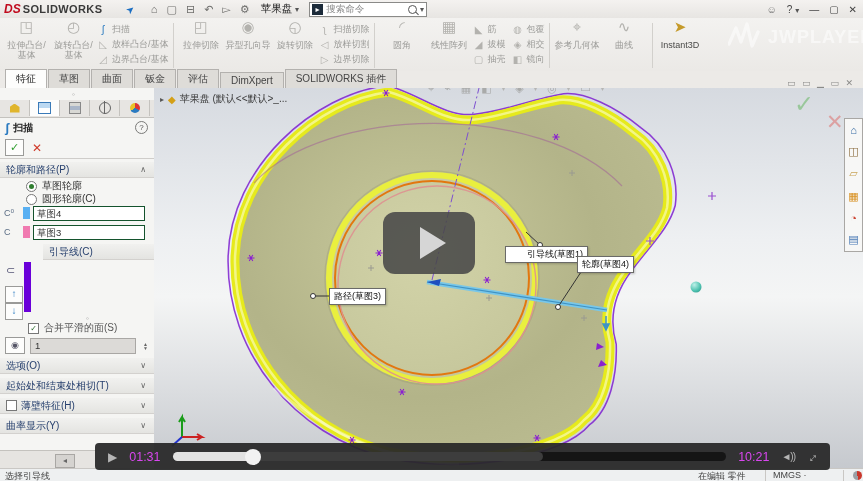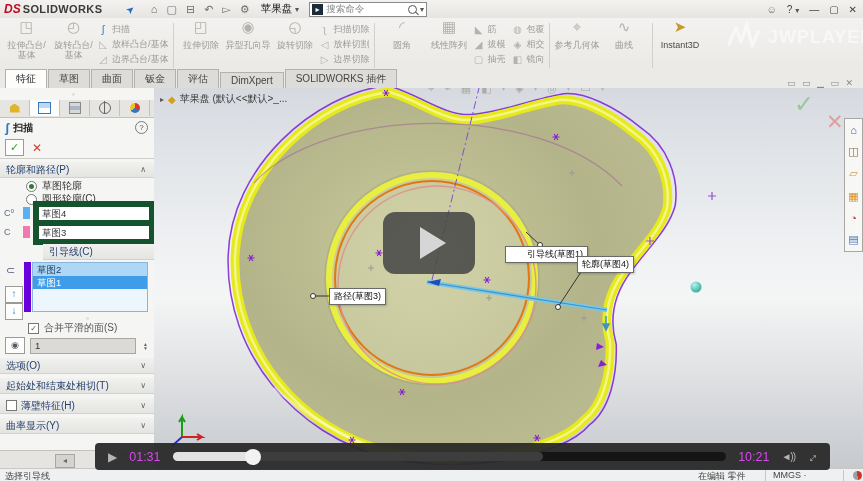--- a/index.html
+++ b/index.html
@@ -75,21 +75,21 @@
   .xmark{color:#d03a2a;font-weight:bold;font-size:12px;}
   .ghead{position:absolute;left:0;width:154px;height:16px;background:linear-gradient(#f1f1ef,#e4e4e1);
          border-bottom:1px solid #d3d1ce;color:#27406e;display:flex;align-items:center;padding-left:6px;box-sizing:border-box;}
   .ghead .chev{margin-left:auto;margin-right:8px;color:#666;font-size:8px;}
   .radio{position:absolute;left:26px;display:flex;align-items:center;gap:5px;height:12px;}
   .rdot{width:9px;height:9px;border:1px solid #777;border-radius:50%;background:#fff;position:relative;}
   .rdot.sel:after{content:"";position:absolute;left:2px;top:2px;width:5px;height:5px;border-radius:50%;background:#2f7d2f;}
   .selrow{position:absolute;left:4px;display:flex;align-items:center;gap:3px;height:16px;}
   .selrow .ric{width:16px;color:#5a6d85;font-size:9px;text-align:left;}
   .chip{width:7px;height:12px;}
-  .field{width:104px;height:13px;background:#fff;border:6px solid #14532d;font-size:9.5px;padding:0 3px;line-height:13px;
+  .field{width:104px;height:13px;background:#fff;border:1px solid #14532d;font-size:9.5px;padding:0 3px;line-height:13px;
          white-space:nowrap;overflow:hidden;}
   .glist{position:absolute;left:32px;top:174px;width:116px;height:50px;background:#edf5fd;border:1px solid #89b4dc;box-sizing:border-box;}
   .gitem{height:13px;line-height:13px;padding-left:4px;font-size:9.5px;}
   .gitem.hl{background:#aed6f5;color:#1a3a5c;}
   .gitem.sel{background:#3f9ce8;color:#fff;}
   .pbar{position:absolute;left:24px;top:174px;width:7px;height:50px;background:#6a00d9;}
   .gicon{position:absolute;left:6px;top:176px;color:#557;font-size:11px;}
   .udbtn{position:absolute;left:5px;width:16px;height:15px;border:1px solid #9a9a98;background:#fdfdfc;color:#2a7ac0;
          text-align:center;line-height:14px;font-size:10px;}
   .resizedot{position:absolute;left:86px;top:226px;color:#999;font-size:8px;}
@@ -353,24 +353,20 @@
     <span class="ric">C</span>
     <span class="chip" style="background:#f07ab0;"></span>
     <span class="field">草图3</span>
   </div>
   <div class="ghead" style="top:156px;margin-left:43px;">
     <span>引导线(C)</span>
       <span class="chev">∧</span>
   </div>
   <span class="gicon">⊂</span>
   <div class="pbar"></div>
-  <div class="glist">
-    <div class="gitem hl">草图2</div>
-    <div class="gitem sel">草图1</div>
-  </div>
   <div class="udbtn" style="top:198px;">↑</div>
   <div class="udbtn" style="top:215px;">↓</div>
   <span class="resizedot">◦</span>
   <div class="cbrow" style="left:28px;top:233px;">
     <span class="cbox">✓</span>
     <span style="color:#555;">合并平滑的面(S)</span>
   </div>
   <div class="cbrow" style="left:5px;top:249px;">
     <span class="eyebtn">◉</span>
     <span class="spinfield">1</span>

